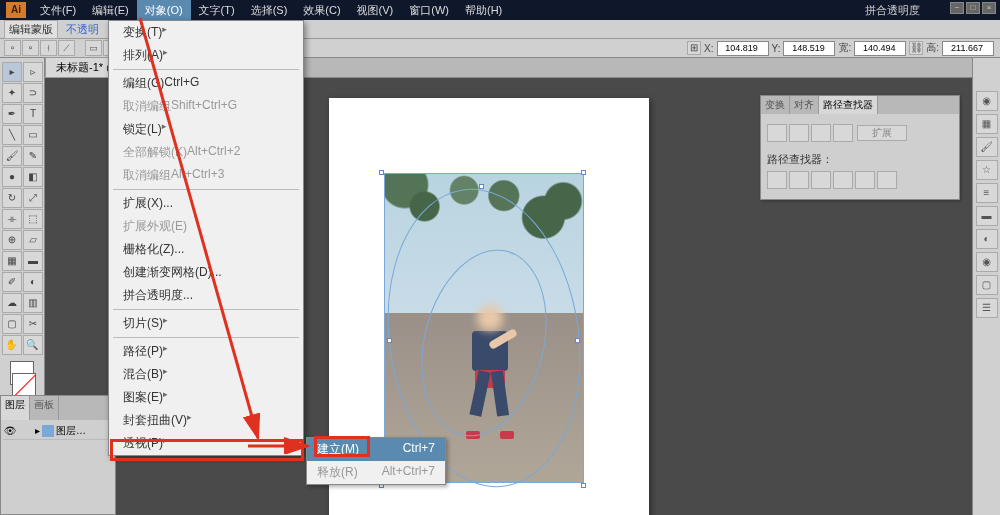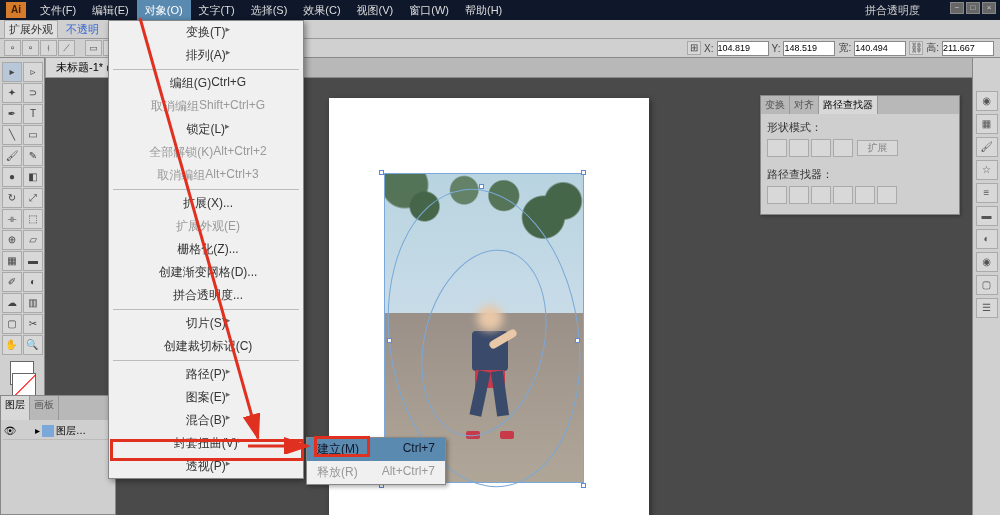--- a/index.html
+++ b/index.html
@@ -9,21 +9,21 @@
 .menubar{display:flex;height:20px;flex:1}
 .menu-item{padding:3px 8px;color:#ddd;cursor:pointer}
 .menu-item.active{background:#5a8ab0;color:#fff}
 .title-controls{position:absolute;right:4px;top:2px;display:flex;gap:2px}
 .wc{width:14px;height:12px;background:#666;border:1px solid #888;font-size:8px;text-align:center;line-height:10px;color:#ccc}
 .title-right{position:absolute;right:80px;color:#ccc;font-size:11px}
 .opt-row{height:19px;background:#d0d0d0;border-bottom:1px solid #999;display:flex;align-items:center;padding:0 4px;gap:4px}
 .opt-label{font-size:11px;color:#333;padding:1px 4px;border:1px solid #aaa;background:#e0e0e0}
 .opt-row2{height:19px;background:#d0d0d0;border-bottom:1px solid #888;display:flex;align-items:center;padding:0 4px;gap:1px;overflow:hidden}
 .t-icon{width:17px;height:16px;background:#d8d8d8;border:1px solid #aaa;font-size:9px;text-align:center;line-height:14px;color:#555}
-.ctrl-row .num-in{width:52px;height:15px;background:#fff;border:1px solid #888;font-size:9px;text-align:left;padding-right:2px}
+.ctrl-row .num-in{width:52px;height:15px;background:#fff;border:1px solid #888;font-size:9px;text-align:center;padding-right:2px}
 .main{display:flex;height:457px;position:relative}
 .tools{width:45px;background:#d0d0d0;border-right:1px solid #888;padding-top:2px}
 .toolgrid{display:grid;grid-template-columns:20px 20px;gap:1px;padding:2px}
 .tool{width:20px;height:20px;background:#d8d8d8;border:1px solid #aaa;font-size:10px;text-align:center;line-height:18px;color:#444}
 .tool.sel{background:#b8c8d8}
 .swatch{width:24px;height:24px;background:#fff;border:1px solid #666;margin:4px auto;position:relative}
 .swatch2{width:24px;height:24px;margin:-16px auto 0 12px;border:1px solid #666;position:relative;background:#fff}
 .swatch2:after{content:"";position:absolute;width:30px;height:1px;background:red;transform:rotate(-45deg);top:11px;left:-3px}
 .tabstrip{height:20px;background:#b8b8b8;border-bottom:1px solid #888;display:flex;align-items:center;position:absolute;top:58px;left:45px;right:28px;z-index:2}
 .doc-tab{padding:2px 10px;background:#d8d8d8;border:1px solid #999;font-size:11px}
@@ -51,34 +51,34 @@
 .right-dock{width:28px;background:#d0d0d0;border-left:1px solid #888;padding-top:30px}
 .dock-ico{width:22px;height:20px;background:#d8d8d8;border:1px solid #aaa;margin:3px auto;font-size:10px;text-align:center;line-height:18px;color:#555}
 .panel{position:absolute;top:95px;right:40px;width:200px;background:#cfcfcf;border:1px solid #888;box-shadow:1px 1px 3px rgba(0,0,0,.3)}
 .panel-tabs{display:flex;background:#b8b8b8;height:18px;font-size:10px}
 .pt{padding:2px 4px;border-right:1px solid #999;color:#555}
 .pt.active{background:#d8d8d8;color:#000}
 .panel-body{padding:6px;font-size:11px;color:#333}
 .pf-row{display:flex;align-items:center;gap:4px;margin-bottom:6px}
 .pf-btns{display:flex;gap:2px;margin:4px 0}
 .pf-btn{width:20px;height:18px;background:#d8d8d8;border:1px solid #aaa}
-.pf-expand{width:41px;height:16px;background:#d8d8d8;border:1px solid #aaa;font-size:10px;text-align:center;color:#888}
+.pf-expand{width:50px;height:16px;background:#d8d8d8;border:1px solid #aaa;font-size:10px;text-align:center;color:#888}
 .dropdown{position:absolute;top:20px;left:108px;width:196px;background:#f0f0f0;border:1px solid #888;box-shadow:2px 2px 6px rgba(0,0,0,.4);z-index:10;font-size:12px}
-.dd-item{padding:3px 10px 3px 14px;display:flex;justify-content:center;color:#333}
+.dd-item{padding:3px 10px 3px 14px;display:flex;justify-content:flex-start;color:#333}
 .dd-item.disabled{color:#999}
 .dd-item.has-sub:after{content:"▸";color:#666;font-size:9px}
 .dd-sep{height:1px;background:#bbb;margin:2px 4px}
 .redbox{border:3px solid #e03020;position:absolute;pointer-events:none;z-index:20}
 .rb1{top:439px;left:110px;width:194px;height:22px}
 .rb2{top:436px;left:314px;width:56px;height:21px}
 .arrow-svg{position:absolute;top:14px;left:118px;z-index:15;pointer-events:none}
 .submenu{position:absolute;top:437px;left:306px;width:140px;background:#f0f0f0;border:1px solid #888;box-shadow:2px 2px 4px rgba(0,0,0,.3);z-index:11;font-size:12px}
 .sm-item{padding:3px 10px;display:flex;justify-content:space-between;color:#333}
 .sm-item.disabled{color:#999}
-.sm-item.hl{background:#5a8ab0;color:#0f172a}
+.sm-item.hl{background:#5a8ab0;color:#ffffff}
 .layers-panel{position:absolute;bottom:0;left:0;width:116px;height:120px;background:#cfcfcf;border:1px solid #888;z-index:3}
 .lp-tabs{display:flex;background:#b8b8b8;height:24px;font-size:10px}
 .lp-body{padding:2px;font-size:10px}
 .lp-row{display:flex;align-items:center;height:18px;border-bottom:1px solid #bbb;gap:2px}
 .lp-eye{width:14px;text-align:center}
 .lp-swatch{width:12px;height:12px;background:#7aa8d8}
 .ctrl-row{position:absolute;right:6px;display:flex;align-items:center;gap:3px;font-size:10px;color:#444}
 .clab{width:14px;height:14px;background:#d8d8d8;border:1px solid #aaa;text-align:center;line-height:12px}
 </style>
 </head>
@@ -99,21 +99,21 @@
     </div>
   <div class="title-right">拼合透明度</div>
   <div class="title-controls">
     <div class="wc">−</div>
     <div class="wc">□</div>
     <div class="wc">×</div>
   </div>
 </div>
 
 <div class="opt-row">
-  <span class="opt-label">扩展外观</span>
+  <span class="opt-label">编辑蒙版</span>
   <span class="opt-label" style="color:#3a6ad0;border:none;background:none">不透明</span>
 </div>
 <div class="opt-row2">
   <div class="t-icon">⚬</div>
   <div class="t-icon">⚬</div>
   <div class="t-icon">⟊</div>
   <div class="t-icon">⟋</div>
   <div style="width:8px"></div>
   <div class="t-icon">▭</div>
   <div class="t-icon">▭</div>
@@ -227,21 +227,20 @@
   </div>
 </div>
 
 <div class="panel">
   <div class="panel-tabs">
     <div class="pt">变换</div>
     <div class="pt">对齐</div>
     <div class="pt active">路径查找器</div>
   </div>
   <div class="panel-body">
-    <div>形状模式：</div>
     <div class="pf-row">
       <div class="pf-btns">
         <div class="pf-btn"></div>
         <div class="pf-btn"></div>
         <div class="pf-btn"></div>
         <div class="pf-btn"></div>
       </div>
       <div class="pf-expand">扩展</div>
     </div>
     <div>路径查找器：</div>
@@ -312,32 +311,29 @@
     <div class="dd-item">
       <span>创建渐变网格(D)...</span>
     </div>
     <div class="dd-item">
       <span>拼合透明度...</span>
     </div>
     <div class="dd-sep"></div>
     <div class="dd-item has-sub">
       <span>切片(S)</span>
     </div>
-    <div class="dd-item">
-      <span>创建裁切标记(C)</span>
-    </div>
     <div class="dd-sep"></div>
     <div class="dd-item has-sub">
       <span>路径(P)</span>
     </div>
     <div class="dd-item has-sub">
+      <span>混合(B)</span>
+    </div>
+    <div class="dd-item has-sub">
       <span>图案(E)</span>
-    </div>
-    <div class="dd-item has-sub">
-      <span>混合(B)</span>
     </div>
     <div class="dd-item has-sub">
       <span>封套扭曲(V)</span>
     </div>
     <div class="dd-item has-sub">
       <span>透视(P)</span>
     </div>
   </div>
 <div class="submenu" id="submenu">
     <div class="sm-item hl">

